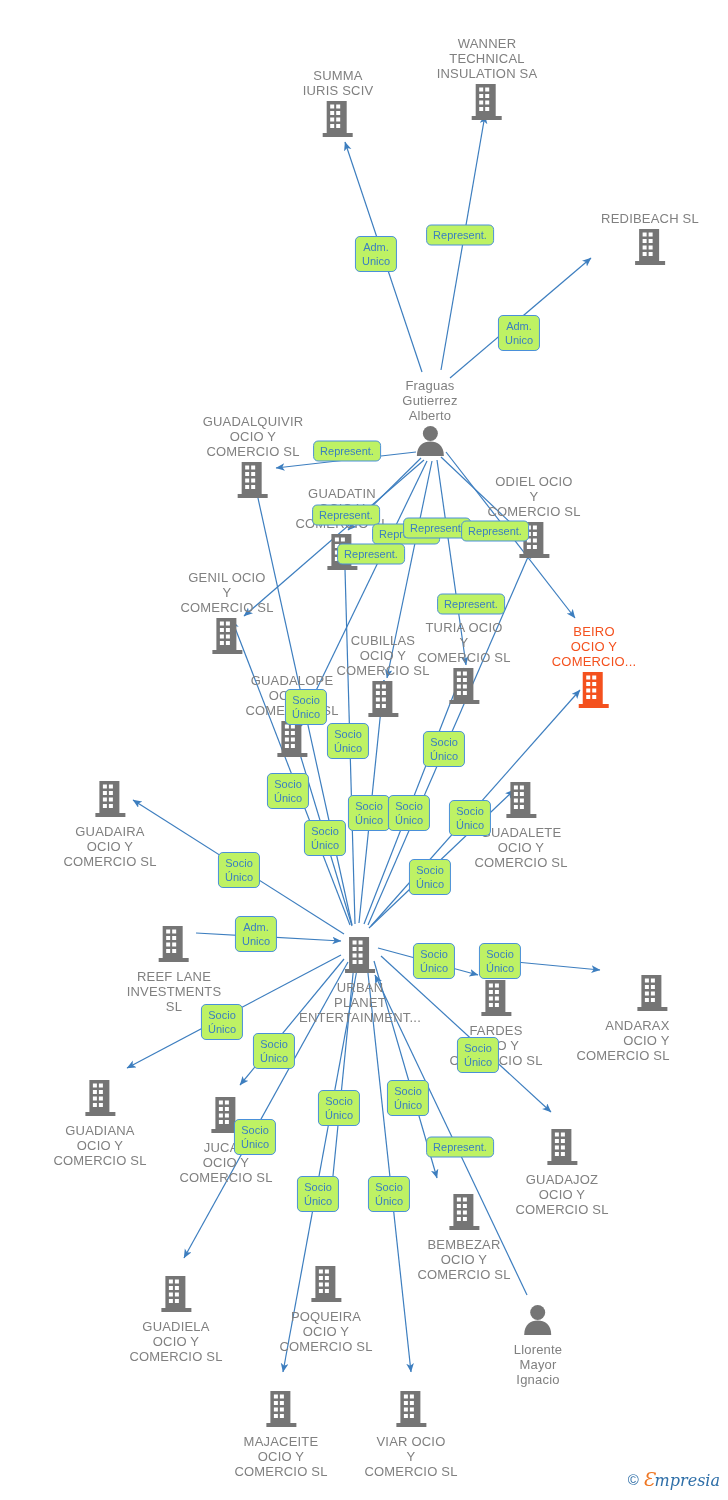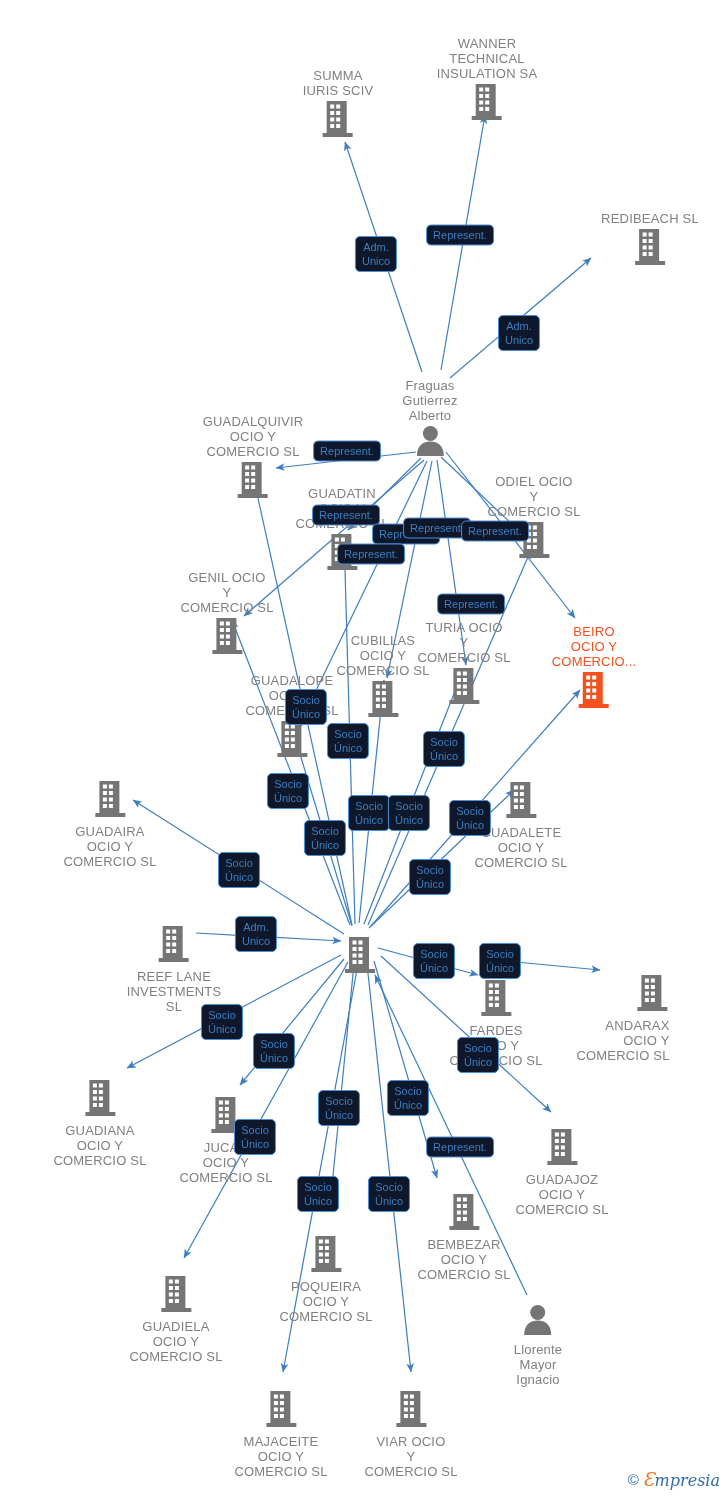--- a/index.html
+++ b/index.html
@@ -6,21 +6,21 @@
   body{width:728px;height:1500px;font-family:"Liberation Sans",sans-serif;overflow:hidden;}
   #stage{position:relative;width:728px;height:1500px;background:#fff;}
   svg#edges{position:absolute;left:0;top:0;width:728px;height:1500px;}
   .node{position:absolute;transform:translate(-50%,0);text-align:center;white-space:nowrap;}
   .node .cap{color:#808080;font-size:13px;line-height:15px;letter-spacing:.2px;}
   .node .cap.hl{color:#757575;}
   .node .ico{display:block;margin:0 auto;}
   .node.below .cap{margin-top:1px;}
   .node.above .cap{margin-bottom:1px;}
   .elabel{position:absolute;transform:translate(-50%,-50%);
-          border:1px solid #4a90d9;background:#0f172a;border-radius:5px;
+          border:1px solid #4a90d9;background:#bef264;border-radius:5px;
           color:#3a7fc1;font-size:11px;line-height:13px;text-align:center;
           padding:3px 6px;white-space:nowrap;box-sizing:border-box;}
   .elabel.two{line-height:14px;}
   .wm{position:absolute;right:8px;bottom:10px;display:flex;align-items:center;gap:4px;}
   .wm .c{color:#2f6fa8;font-size:15px;}
   .wm .e{color:#ef7622;font-size:19px;font-family:"DejaVu Serif",serif;font-style:italic;}
   .wm .rest{color:#2f6fa8;font-size:16px;font-family:"DejaVu Serif",serif;font-style:italic;}
 </style>
 </head>
 <body>
@@ -381,20 +381,25 @@
               <rect x="9.5" y="5.5" width="4" height="4"></rect>
               <rect x="15.5" y="5.5" width="4" height="4"></rect>
               <rect x="9.5" y="12" width="4" height="4"></rect>
               <rect x="15.5" y="12" width="4" height="4"></rect>
               <rect x="9.5" y="18.5" width="4" height="4"></rect>
               <rect x="15.5" y="18.5" width="4" height="4"></rect>
               <rect x="9.5" y="25" width="4" height="4"></rect>
               <rect x="15.5" y="25" width="4" height="4"></rect>
             </g>
           </svg></span>
+        <div class="cap">
+          <div>URBAN</div>
+          <div>PLANET</div>
+          <div>ENTERTAINMENT...</div>
+        </div>
       </div>
       <div class="node below" style="left: 496px; top: 978px;">
         <span class="ico"><svg width="34" height="40" viewBox="0 0 34 40">
             <rect x="6" y="2" width="20" height="32" fill="#757575"></rect>
             <rect x="2" y="34" width="30" height="4" fill="#757575"></rect>
             <g fill="#ffffff">
               <rect x="9.5" y="5.5" width="4" height="4"></rect>
               <rect x="15.5" y="5.5" width="4" height="4"></rect>
               <rect x="9.5" y="12" width="4" height="4"></rect>
               <rect x="15.5" y="12" width="4" height="4"></rect>
@@ -508,21 +513,21 @@
               <rect x="9.5" y="25" width="4" height="4"></rect>
               <rect x="15.5" y="25" width="4" height="4"></rect>
             </g>
           </svg></span>
         <div class="cap">
           <div>BEMBEZAR</div>
           <div>OCIO Y</div>
           <div>COMERCIO  SL</div>
         </div>
       </div>
-      <div class="node below" style="left: 326px; top: 1234px;">
+      <div class="node below" style="left: 326px; top: 1264px;">
         <span class="ico"><svg width="34" height="40" viewBox="0 0 34 40">
             <rect x="6" y="2" width="20" height="32" fill="#757575"></rect>
             <rect x="2" y="34" width="30" height="4" fill="#757575"></rect>
             <g fill="#ffffff">
               <rect x="9.5" y="5.5" width="4" height="4"></rect>
               <rect x="15.5" y="5.5" width="4" height="4"></rect>
               <rect x="9.5" y="12" width="4" height="4"></rect>
               <rect x="15.5" y="12" width="4" height="4"></rect>
               <rect x="9.5" y="18.5" width="4" height="4"></rect>
               <rect x="15.5" y="18.5" width="4" height="4"></rect>

